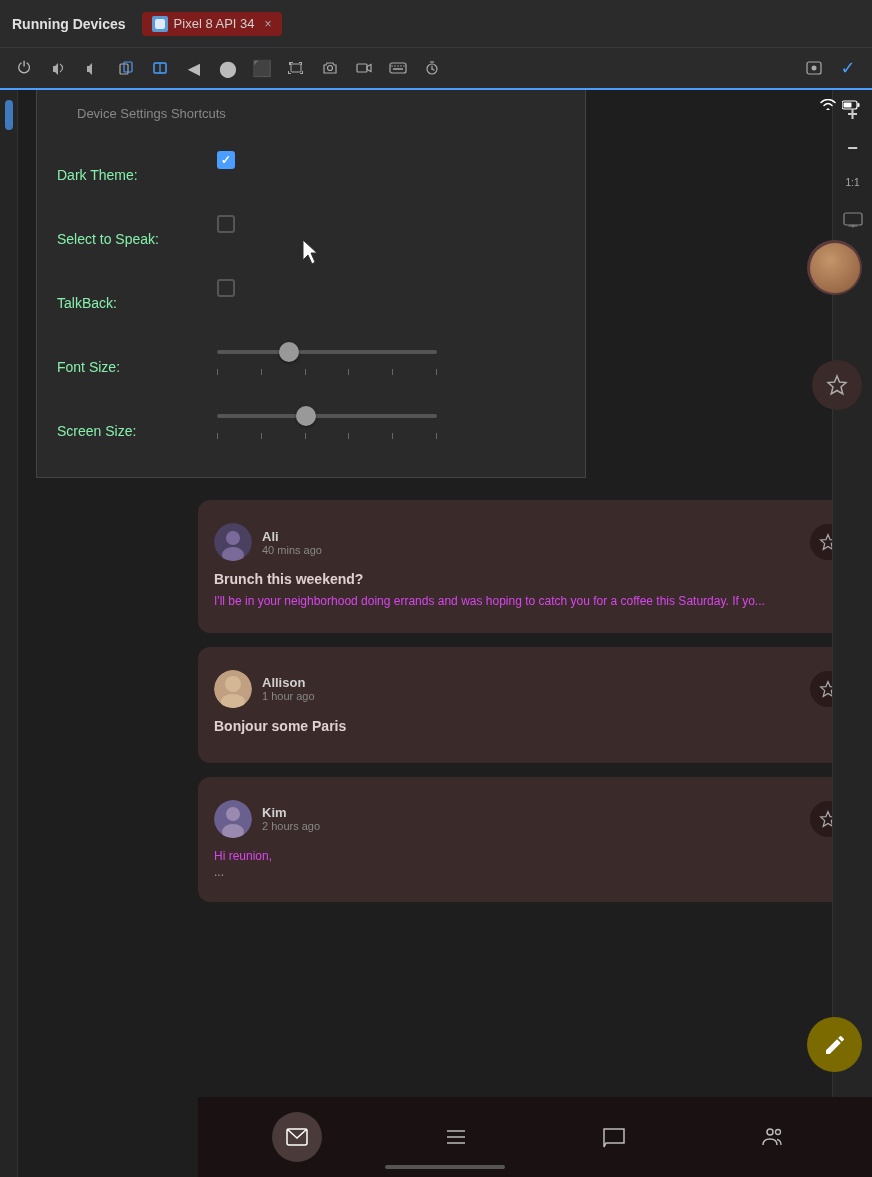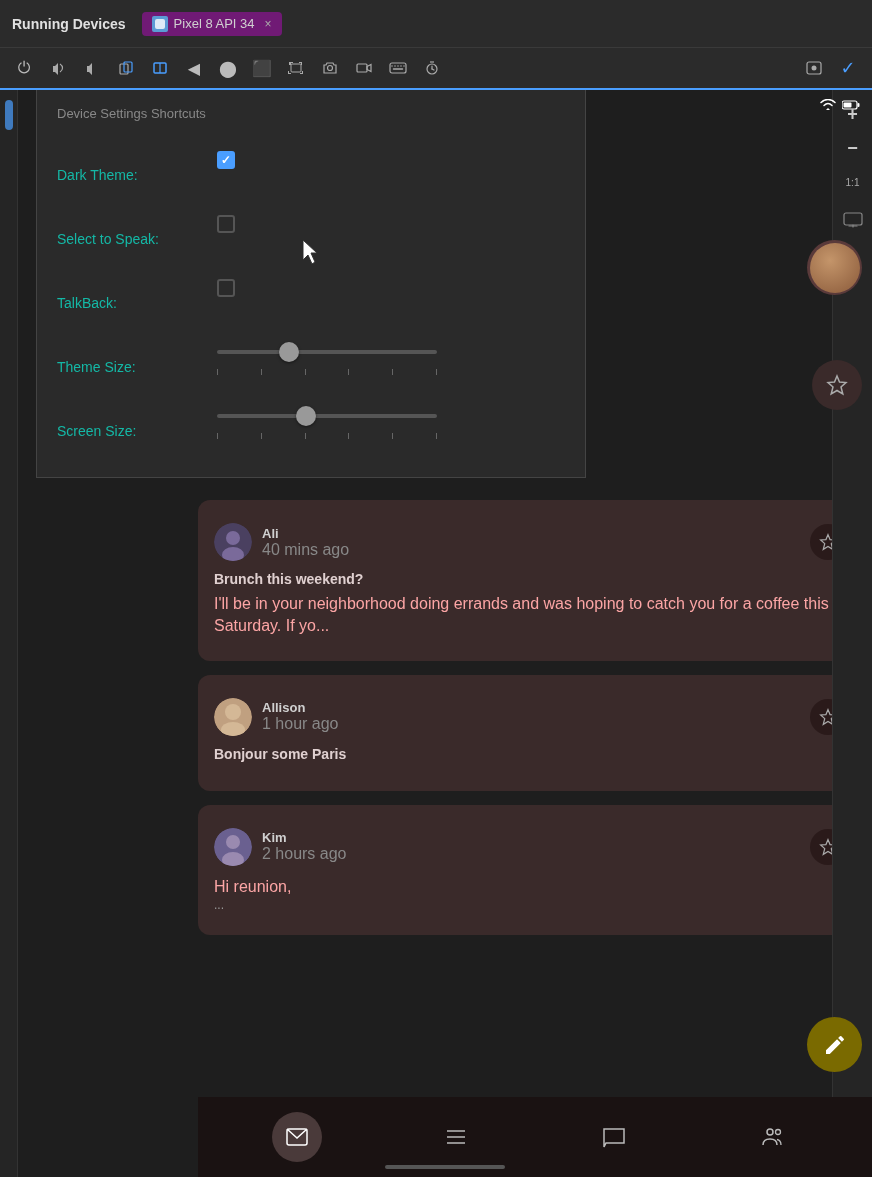--- a/index.html
+++ b/index.html
@@ -25,21 +25,21 @@
     .title-bar-app {
       font-size: 14px;
       font-weight: 600;
       color: #e0e0e0;
       margin-right: 8px;
     }
     .tab-item {
       display: flex;
       align-items: center;
       gap: 6px;
-      background: #701a75;
+      background: #7f1d1d;
       border-radius: 4px;
       padding: 4px 10px;
       font-size: 13px;
       color: #d0d0d0;
       cursor: pointer;
     }
     .tab-icon {
       width: 16px;
       height: 16px;
       background: #5b9bd5;
@@ -110,29 +110,30 @@
       background: #2a2a2a;
       border: 1px solid #444;
       border-top: none;
       z-index: 100;
       padding: 16px 20px 20px;
     }
     .panel-title {
       font-size: 13px;
       color: #888;
       margin-bottom: 16px;
+      margin-left: 20px;
     }
     .settings-row {
       display: flex;
       align-items: center;
       margin-bottom: 18px;
     }
     .settings-label {
       font-size: 14px;
-      color: #14b8a6;
+      color: #86efac;
       width: 160px;
       margin-top: 30px;
     }
     .checkbox-custom {
       width: 18px;
       height: 18px;
       border: 2px solid #555;
       border-radius: 3px;
       background: transparent;
       cursor: pointer;
@@ -283,43 +284,43 @@
     }
     .email-sender-info {
       flex: 1;
     }
     .email-sender-name {
       font-size: 13px;
       font-weight: 600;
       color: #d0d0d0;
     }
     .email-time {
-      font-size: 16px;
+      font-size: 11px;
       color: #888;
     }
     .star-btn {
       width: 36px;
       height: 36px;
       border-radius: 50%;
       background: #2a1a1a;
       display: flex;
       align-items: center;
       justify-content: center;
       cursor: pointer;
       flex-shrink: 0;
     }
     .email-subject {
       font-size: 14px;
       font-weight: 600;
       color: #e0d0d0;
       margin-bottom: 6px;
     }
     .email-preview {
-      font-size: 16px;
-      color: #fca5a5;
+      font-size: 12px;
+      color: #d946ef;
       line-height: 1.4;
     }
 
     
     .fab-pen {
       position: absolute;
       bottom: 105px;
       right: 10px;
       width: 55px;
       height: 55px;
@@ -527,21 +528,21 @@
         <span class="settings-label">Select to Speak:</span>
         <div class="checkbox-custom"></div>
       </div>
 
       <div class="settings-row">
         <span class="settings-label">TalkBack:</span>
         <div class="checkbox-custom"></div>
       </div>
 
       <div class="settings-row">
-        <span class="settings-label">Theme Size:</span>
+        <span class="settings-label">Font Size:</span>
         <div class="slider-container">
           <div class="slider-track">
             <div class="slider-thumb" style="left: 28%;"></div>
           </div>
           <div class="slider-ticks">
             <div class="slider-tick"></div>
             <div class="slider-tick"></div>
             <div class="slider-tick"></div>
             <div class="slider-tick"></div>
             <div class="slider-tick"></div>

